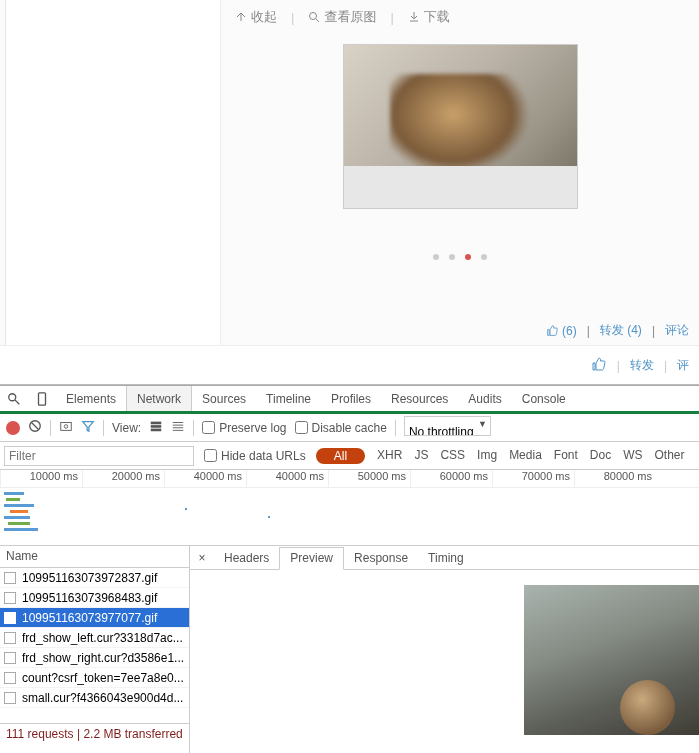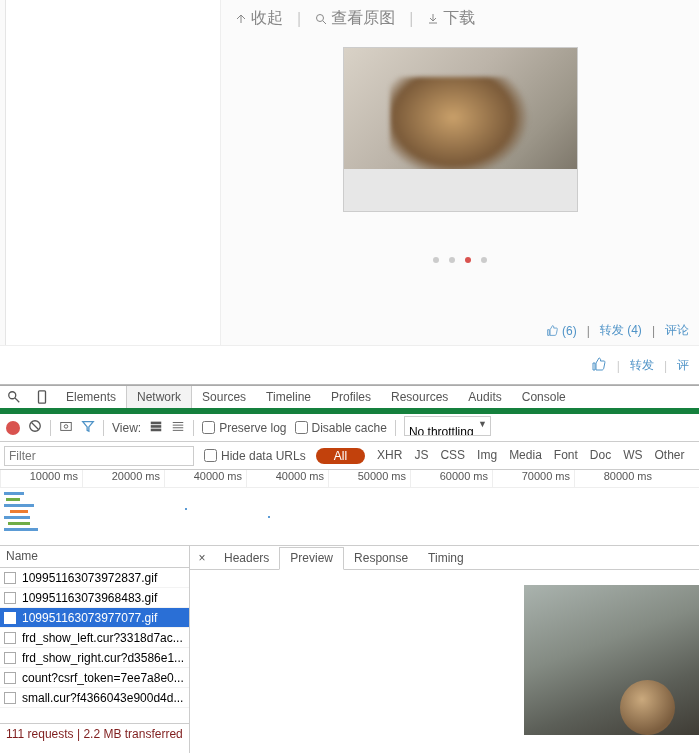--- a/index.html
+++ b/index.html
@@ -2,38 +2,38 @@
 <html><head>
 <meta charset="utf-8">
 <style>
 * { margin: 0; padding: 0; box-sizing: border-box; font-family: "Segoe UI", Arial, sans-serif; }
 body { width: 699px; height: 753px; overflow: hidden; background: #fff; display: flex; flex-direction: column; }
 
 
 .page-area { height: 385px; background: #fff; position: relative; border-bottom: 1px solid #bbb; }
 .sidebar-stub { position: absolute; left: 0; top: 0; width: 6px; height: 345px; background: #fafafa; border-right: 1px solid #e5e5e5; }
 .content-panel { position: absolute; left: 220px; top: 0; right: 0; height: 345px; background: #fbfbfb; border-left: 1px solid #eee; }
-.media-toolbar { display: flex; align-items: center; gap: 14px; padding: 8px 14px; color: #888; font-size: 16px; }
+.media-toolbar { display: flex; align-items: center; gap: 14px; padding: 8px 14px; color: #888; font-size: 13px; }
 .media-toolbar .t-item { display: flex; align-items: center; gap: 4px; cursor: pointer; }
 .media-toolbar .sep { color: #ccc; }
 .icon-sm svg { width: 12px; height: 12px; display: block; }
 .media-image { margin: 10px auto 0; width: 235px; height: 165px; background: linear-gradient(135deg,#d9d2c7 0%, #bcb4a9 40%, #9c9689 70%, #6e675b 100%); position: relative; border:1px solid #ccc; }
 .media-image::before { content:""; position:absolute; left:20%; top:18%; width:60%; height:62%; background: radial-gradient(ellipse at 45% 40%, #c9a06a 0%, #7a5a39 55%, rgba(0,0,0,0) 70%); filter: blur(2px); }
 .media-image::after { content:""; position:absolute; left:0; right:0; bottom:0; height:26%; background:#e7e7e7; }
 .pager-dots { display:flex; gap:10px; justify-content:center; margin-top:45px; }
 .pager-dots span { width:6px; height:6px; border-radius:50%; background:#ccc; }
 .pager-dots span.cur { background:#d9534f; }
 .actions-row { position:absolute; right:10px; bottom:6px; font-size:12px; color:#888; display:flex; gap:10px; align-items:center; }
 .actions-row .lnk { color:#4f93c7; cursor:pointer; }
 .ctx-bar { position:absolute; left:0; right:0; top:345px; height:40px; border-top:1px solid #eee; display:flex; justify-content:flex-end; align-items:center; padding-right:10px; gap:10px; font-size:12px; color:#4f93c7; }
 .ctx-bar .ico svg{width:16px;height:16px}
 
 
 .devtools { flex:1; display:flex; flex-direction:column; border-top:1px solid #aaa; }
-.dt-tabbar { display:flex; align-items:center; height:28px; border-bottom:6px solid #15803d; font-size:12px; color:#555; }
+.dt-tabbar { display:flex; align-items:center; height:28px; border-bottom:3px solid #15803d; font-size:12px; color:#555; }
 .dt-tabbar .dt-btn { width:28px; display:flex; justify-content:center; align-items:center; cursor:pointer; }
 .dt-tabbar .dt-btn svg{width:14px;height:14px}
 .dt-tabbar .dt-tab { padding:0 10px; height:100%; display:flex; align-items:center; cursor:pointer; }
 .dt-tabbar .dt-tab.active { background:#f3f3f3; border-left:1px solid #ccc; border-right:1px solid #ccc; }
 
 .dt-toolbar { display:flex; align-items:center; height:28px; border-bottom:1px solid #ccc; font-size:12px; color:#555; gap:8px; padding:0 6px; }
 .dt-toolbar .circ { width:14px;height:14px;border-radius:50%;background:#d9534f; }
 .dt-toolbar .tb-ico svg{width:14px;height:14px}
 .dt-toolbar .tb-sep{width:1px;height:16px;background:#ccc;}
 .dt-toolbar label{display:flex;align-items:center;gap:4px;}

